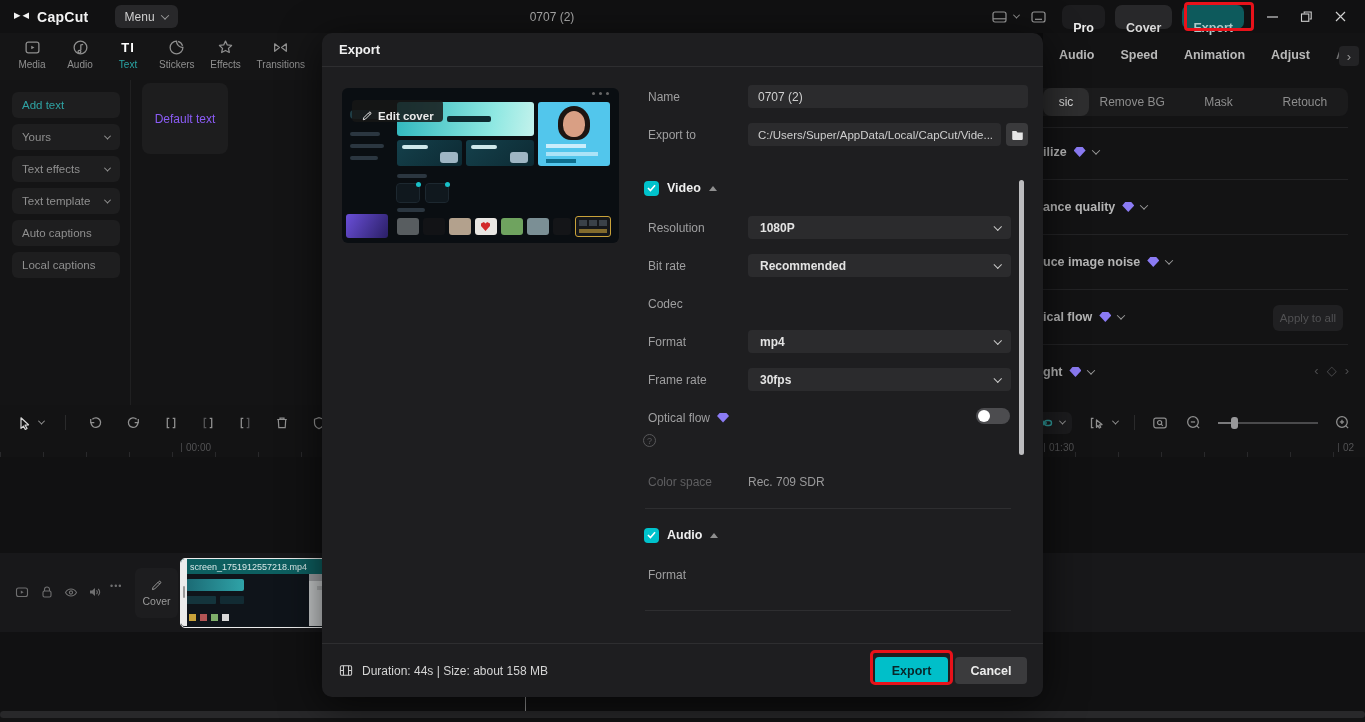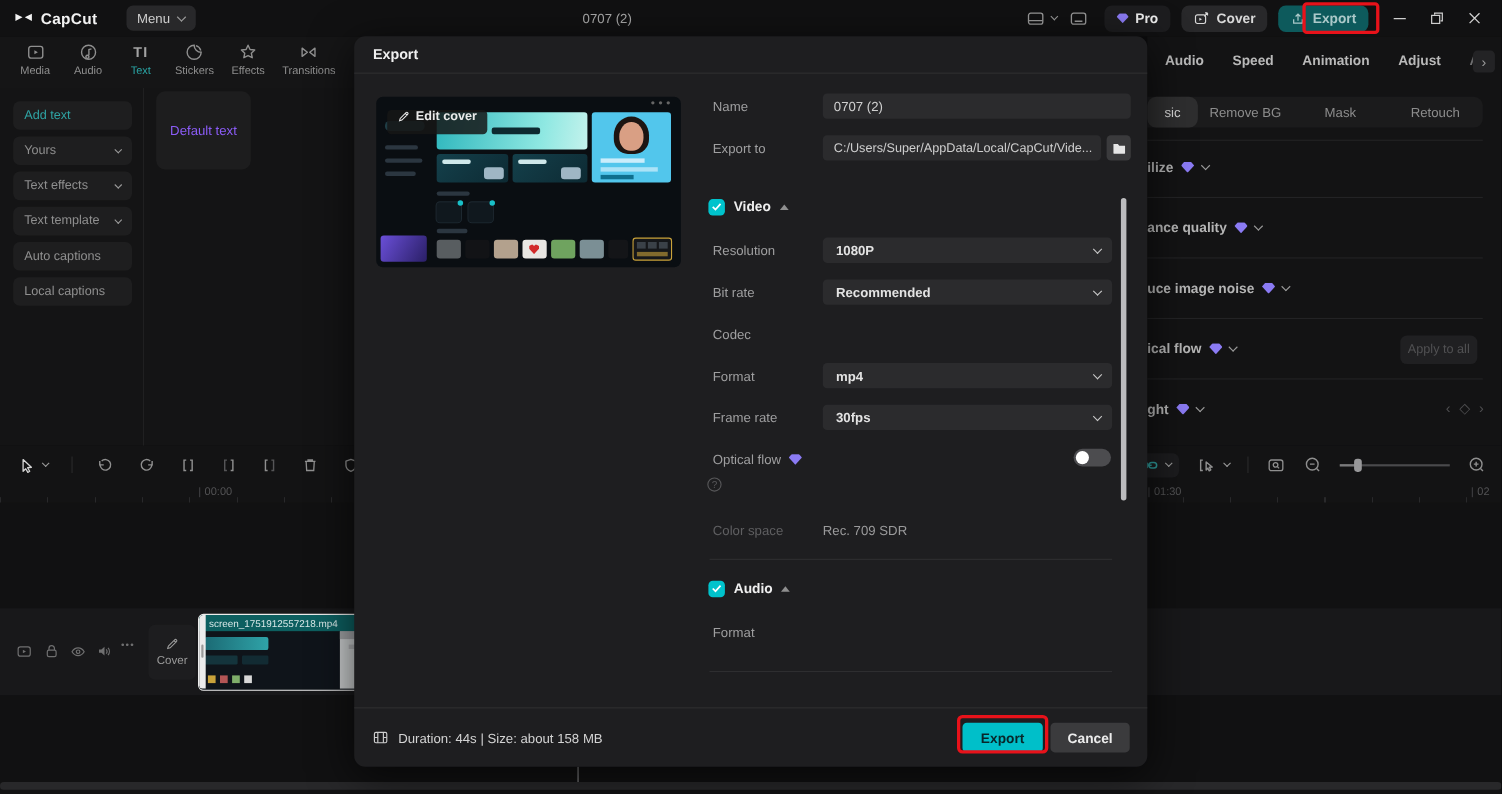--- a/index.html
+++ b/index.html
@@ -9,21 +9,21 @@
   .abs { position:absolute; }
   .flex { display:flex; align-items:center; }
   svg { display:block; }
 
   
   .topbar { left:0; top:0; width:1365px; height:33px; background:#111112; display:flex; align-items:center; z-index:5; }
   .logo-txt { font-size:14px; font-weight:bold; color:#f2f2f2; letter-spacing:.3px; margin-left:7px; }
   .menu-btn { margin-left:26px; height:23px; padding:0 10px; background:#28282a; border-radius:6px; font-size:12px; color:#cfcfcf; gap:7px; }
   .proj-title { position:absolute; left:552px; top:0; height:33px; transform:translateX(-50%); display:flex; align-items:center; font-size:12px; color:#a9a9a9; }
   .tb-right { position:absolute; right:0; top:0; height:33px; display:flex; align-items:center; gap:10px; padding-right:12px; }
-  .pill { height:24px; border-radius:7px; padding:0 11px; gap:6px; font-size:12.5px; font-weight:600; }
+  .pill { height:24px; border-radius:7px; padding:0 11px; gap:16px; font-size:12.5px; font-weight:600;flex-direction:column; }
   .pro-pill { background:#1d1d1f; color:#ececec; }
   .share-pill { background:#28282a; color:#d8d8d8; }
   .export-pill { background:#0d5a5c; color:#abc9c9; }
   .winbtns { display:flex; align-items:center; gap:21px; margin-left:12px; padding-right:6px; }
   .chv { display:inline-block; width:6px; height:6px; border-right:1.4px solid #9a9a9a; border-bottom:1.4px solid #9a9a9a; transform:rotate(45deg) translate(-1px,-1px); }
   .dia { width:12px; height:10px; background:#8b7bf4; clip-path:polygon(25% 0,75% 0,100% 35%,50% 100%,0 35%); }
   .redbox { position:absolute; border:3px solid #e8121a; z-index:30; pointer-events:none; }
 
   
   .tabrow { left:0; top:33px; width:390px; height:47px; background:#151516; display:flex; align-items:flex-start; padding:6px 0 0 15px; gap:14px; z-index:2; }
@@ -68,21 +68,21 @@
   .clipbody { display:flex; height:52px; }
   .handle { position:absolute; left:0; top:0; width:6px; height:67px; background:#ececec; border-radius:3px 0 0 3px; }
   .handle::after { content:""; position:absolute; left:2px; top:27px; width:1.5px; height:12px; background:#9a9a9a; border-radius:1px; }
   .playhead { position:absolute; left:525px; top:292px; width:1px; height:14px; background:#8f8f90; }
   .hscroll { position:absolute; left:0; top:306px; width:1365px; height:7px; background:#28282a; border-radius:4px; }
 
   
   .dialog { left:322px; top:33px; width:721px; height:664px; background:#1e1e20; border-radius:10px; box-shadow:0 8px 40px rgba(0,0,0,.65); z-index:10; }
   .dlg-head { height:34px; border-bottom:1px solid #2e2e30; display:flex; align-items:center; padding:0 17px; font-size:13px; font-weight:700; color:#f0f0f0; }
   .thumb { position:absolute; left:20px; top:55px; width:277px; height:155px; border-radius:6px; background:#0a0e12; overflow:hidden; }
-  .editcover { position:absolute; left:10px; top:12px; height:22px; background:rgba(22,22,22,.85); border-radius:4px; display:flex; align-items:flex-start; gap:5px; padding:0 9px; font-size:11.5px; font-weight:600; color:#eaeaea; }
+  .editcover { position:absolute; left:10px; top:12px; height:22px; background:rgba(22,22,22,.85); border-radius:4px; display:flex; align-items:flex-end; gap:5px; padding:0 9px; font-size:11.5px; font-weight:600; color:#eaeaea; }
   .flabel { position:absolute; left:326px; height:23px; display:flex; align-items:center; font-size:12px; color:#9f9fa0; }
   .fval { position:absolute; left:426px; height:23px; background:#2b2b2d; border-radius:4px; display:flex; align-items:center; padding:0 10px; font-size:12px; color:#cfcfcf; }
   .dd { position:absolute; left:426px; width:263px; height:23px; background:#2b2b2d; border-radius:4px; display:flex; align-items:center; padding:0 12px; font-size:12px; font-weight:600; color:#e3e3e3; }
   .dd .chv { position:absolute; right:11px; width:5.5px; height:5.5px; border-color:#c9c9c9; }
   .cb { width:15px; height:15px; border-radius:4px; background:#00c3cc; display:flex; align-items:center; justify-content:center; }
   .sect { position:absolute; left:322px; height:16px; display:flex; align-items:center; gap:8px; font-size:12.5px; font-weight:700; color:#efefef; }
   .tri { width:0; height:0; border-left:4px solid transparent; border-right:4px solid transparent; border-bottom:5px solid #8f8f8f; }
   .tgl { position:absolute; left:654px; top:375px; width:34px; height:16px; border-radius:9px; background:#4c4c4f; }
   .tgl::after { content:""; position:absolute; left:2px; top:2px; width:12px; height:12px; border-radius:50%; background:#ffffff; }
   .help { position:absolute; left:321px; top:401px; width:13px; height:13px; border:1px solid #58585a; border-radius:50%; color:#58585a; font-size:9px; display:flex; align-items:center; justify-content:center; }
@@ -177,21 +177,21 @@
     <span>Media</span>
   </div>
   <div class="mtab">
     <svg width="17" height="17" viewBox="0 0 16 16" fill="none" stroke="#8f8f8f" stroke-width="1.2">
         <circle cx="8" cy="8" r="6"></circle>
         <path d="M7 10.6a1.3 1.3 0 1 0 .01 0zM8.3 10.6V5.6l2.2-.5"></path>
       </svg>
     <span>Audio</span>
   </div>
   <div class="mtab active">
-    <span style="font-size:13px;font-weight:700;color:#a3a3a3;line-height:17px;letter-spacing:1px">TI</span>
+    <span style="font-size:13px;font-weight:700;color:#ffffff;line-height:17px;letter-spacing:1px">TI</span>
     <span>Text</span>
   </div>
   <div class="mtab">
     <svg width="17" height="17" viewBox="0 0 16 16" fill="none" stroke="#8f8f8f" stroke-width="1.2">
         <path d="M14 8A6 6 0 1 1 8 2c0 3.3 2.7 6 6 6z"></path>
         <path d="M9.5 2.3A6.2 6.2 0 0 1 13.7 6.5"></path>
       </svg>
     <span>Stickers</span>
   </div>
   <div class="mtab">

